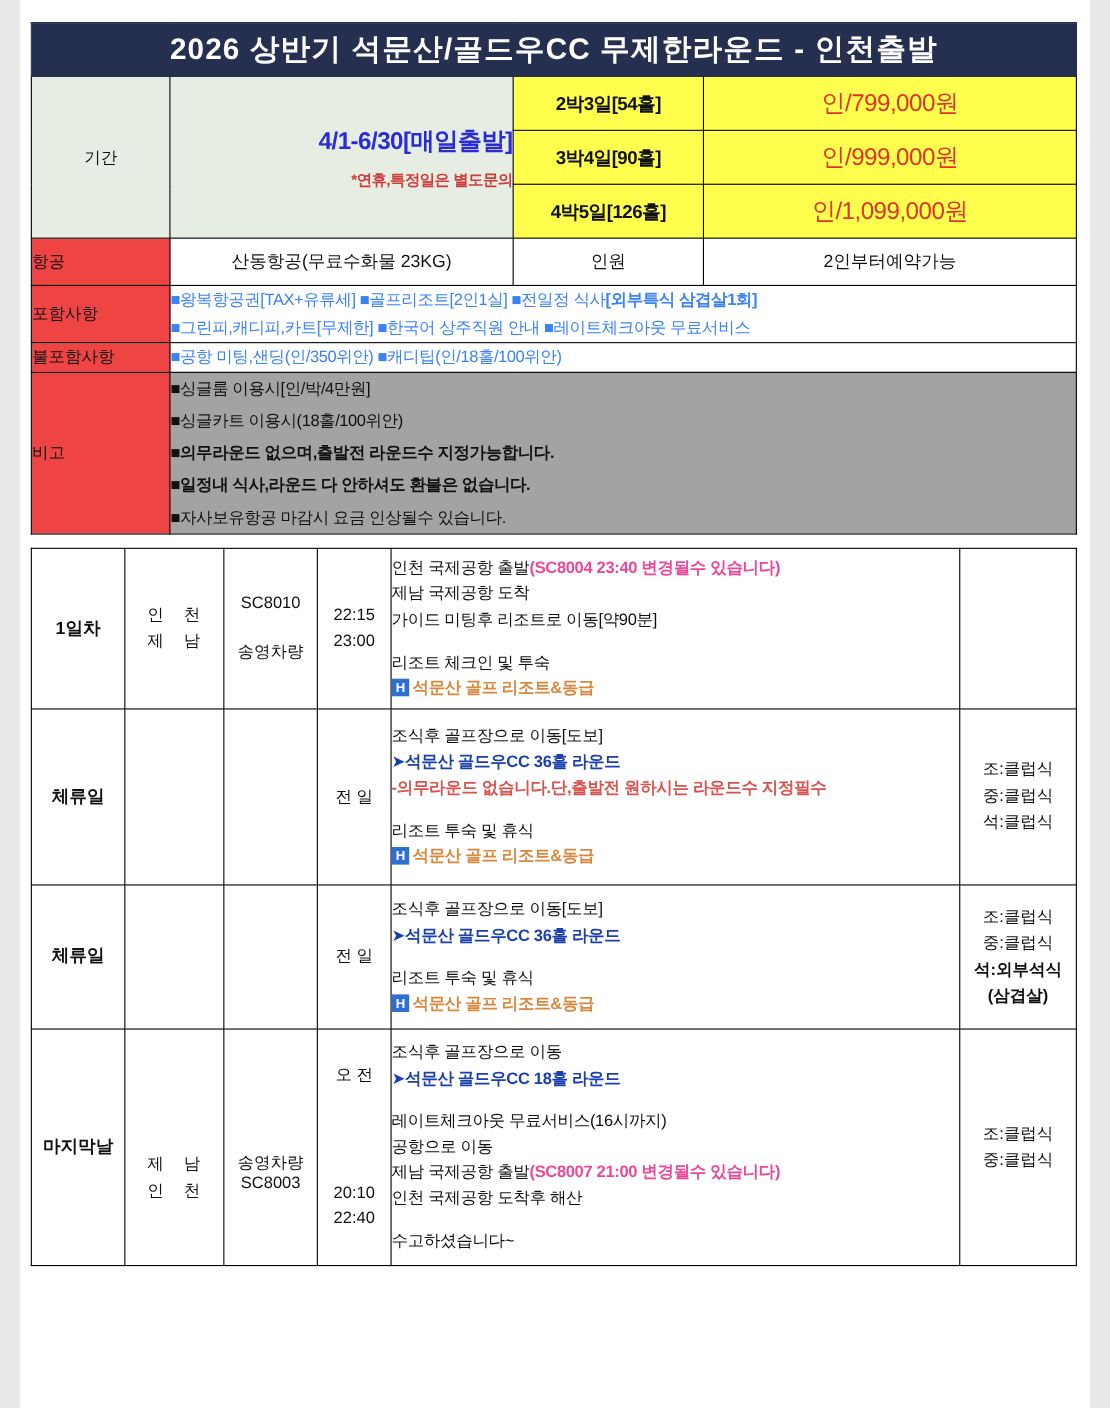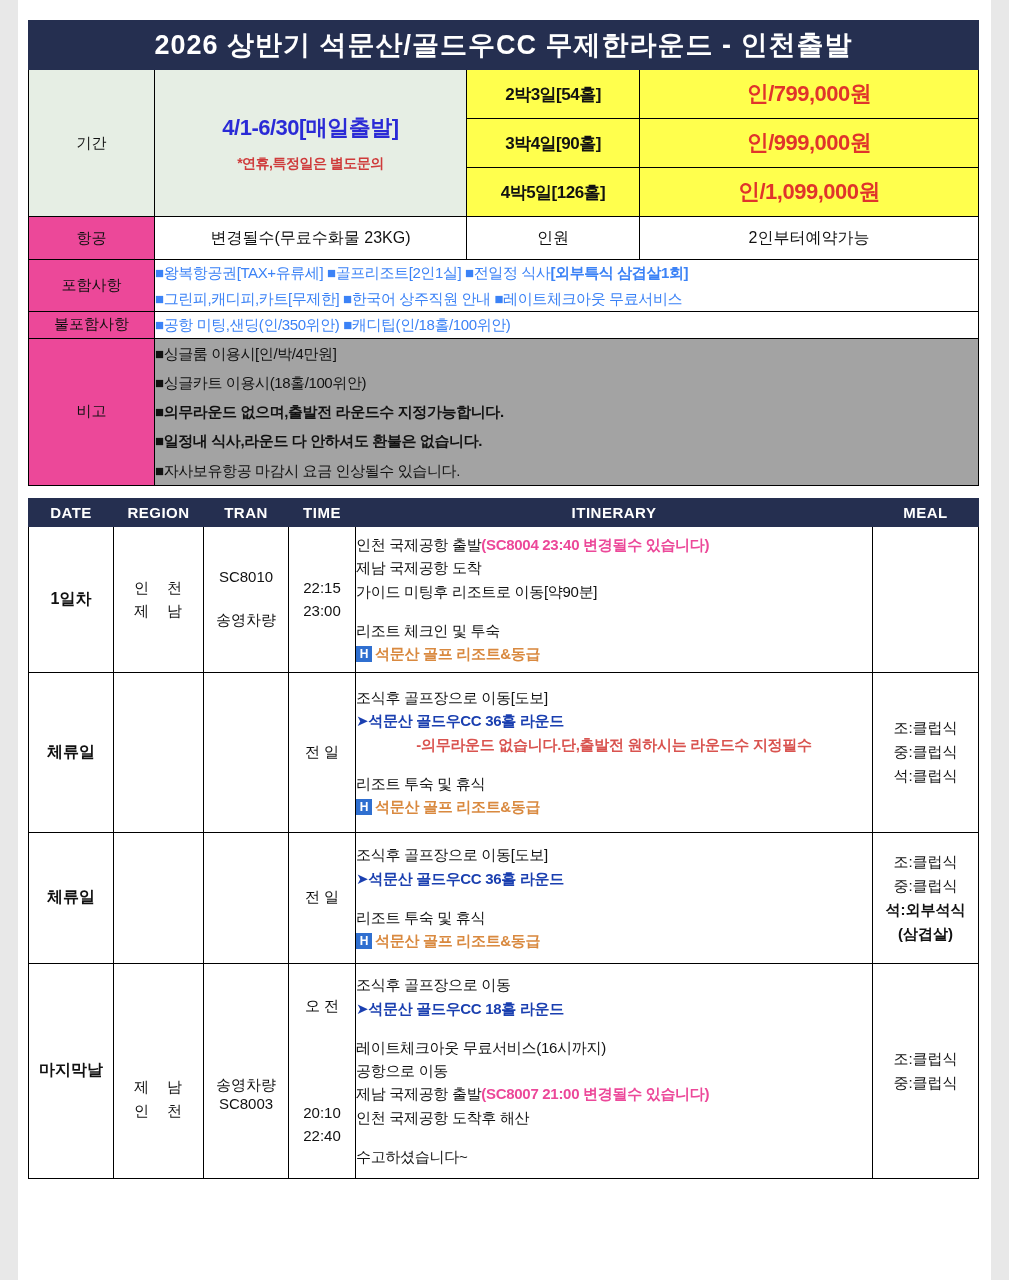--- a/index.html
+++ b/index.html
@@ -54,29 +54,28 @@
   }
 
   
   .lbl {
     background: #e6eee4;
     text-align: center;
     font-size: 15px;
     color: #111;
   }
   .lbl-w {
-    background: #ec4899;
-    text-align: center;
+    background: #ef4444;
     font-size: 15px;
     color: #111;
     margin-top: 15px;
   }
   .period-cell {
     background: #e6eee4;
-    text-align: center;
+    text-align: right;
     padding: 6px 0;
   }
   .period-main {
     color: #2a2ad6;
     font-weight: bold;
     font-size: 22px;
     letter-spacing: -0.5px;
   }
   .period-sub {
     color: #cf3b3b;
@@ -90,21 +89,21 @@
     text-align: center;
     font-weight: bold;
     font-size: 17px;
     color: #111;
     height: 48px;
     letter-spacing: -0.5px;
   }
   .price-val {
     background: #ffff4d;
     text-align: center;
-    font-weight: bold;
+    font-weight: normal;
     font-size: 22px;
     color: #e0342b;
     height: 48px;
     letter-spacing: -0.5px;
   }
   .plain-c {
     text-align: center;
     font-size: 16px;
     color: #111;
     height: 42px;
@@ -157,21 +156,21 @@
     padding: 3px 6px;
     font-size: 15px;
     color: #111;
     line-height: 1.55;
     letter-spacing: -0.3px;
     vertical-align: top;
   }
   .ln { white-space: nowrap; }
   .blue { color: #ec4899; font-weight: bold; }
   .navy-arrow { color: #1a3fb0; font-weight: bold; }
-  .red { color: #d9534f; font-weight: bold; text-align: center; }
+  .red { color: #d9534f; font-weight: bold; }
   .bold { font-weight: normal; }
   .spacer { height: 16px; }
   .hbadge {
     display: inline-block;
     background: #2f6fd0;
     color: #fff;
     font-weight: bold;
     font-size: 12px;
     width: 16px;
     height: 16px;
@@ -225,21 +224,21 @@
       <td class="price-name">3박4일[90홀]</td>
       <td class="price-val">인/999,000원</td>
     </tr>
     <tr>
       <td class="price-name">4박5일[126홀]</td>
       <td class="price-val">인/1,099,000원</td>
     </tr>
 
     <tr>
       <td class="lbl-w">항공</td>
-      <td class="plain-c">변경될수(무료수화물 23KG)</td>
+      <td class="plain-c">산동항공(무료수화물 23KG)</td>
       <td class="plain-c">인원</td>
       <td class="plain-c">2인부터예약가능</td>
     </tr>
 
     <tr>
       <td class="lbl-w">포함사항</td>
       <td class="txt-cell" colspan="3">
         <div><span>■왕복항공권[TAX+유류세] ■골프리조트[2인1실] ■전일정 식사</span><b>[외부특식 삼겹살1회]</b></div>
         <div>■그린피,캐디피,카트[무제한] ■한국어 상주직원 안내 ■레이트체크아웃 무료서비스</div>
       </td>
@@ -267,28 +266,20 @@
   <table class="itin">
     <colgroup>
       <col style="width:85px">
             <col style="width:90px">
             <col style="width:85px">
       <col style="width:67px">
             <col style="width:517px">
             <col style="width:106px">
     </colgroup>
     <tbody>
-            <tr>
-      <th>DATE</th>
-      <th>REGION</th>
-      <th>TRAN</th>
-      <th>TIME</th>
-      <th>ITINERARY</th>
-      <th>MEAL</th>
-    </tr>
 
     <tr style="height:146px">
       <td class="c-date">1일차</td>
       <td class="c-region v-top">
         <div class="region-row">인 천</div>
         <div class="region-row">제 남</div>
       </td>
       <td class="c-tran v-top">
         <div>SC8010</div>
         <div style="height:26px"></div>

